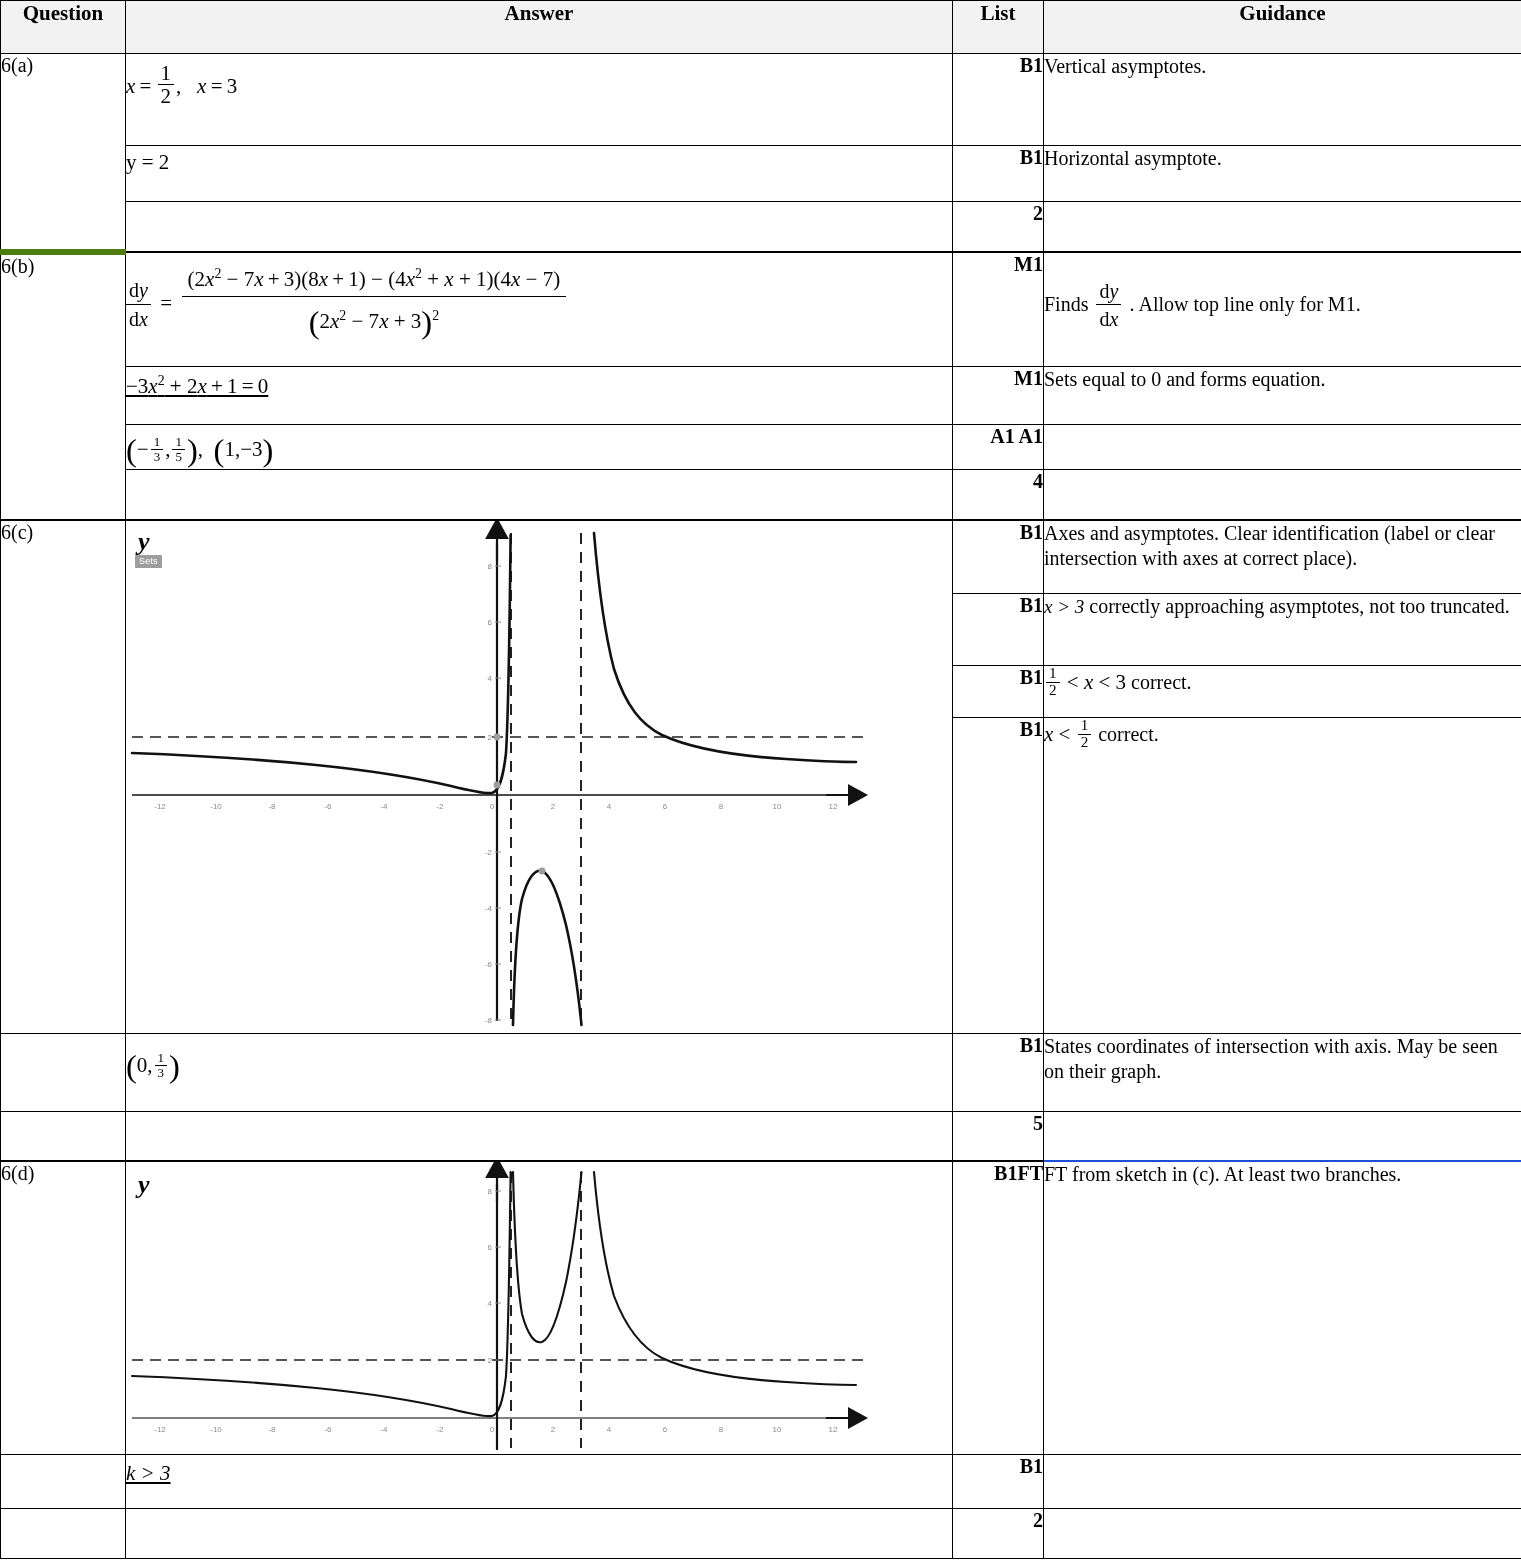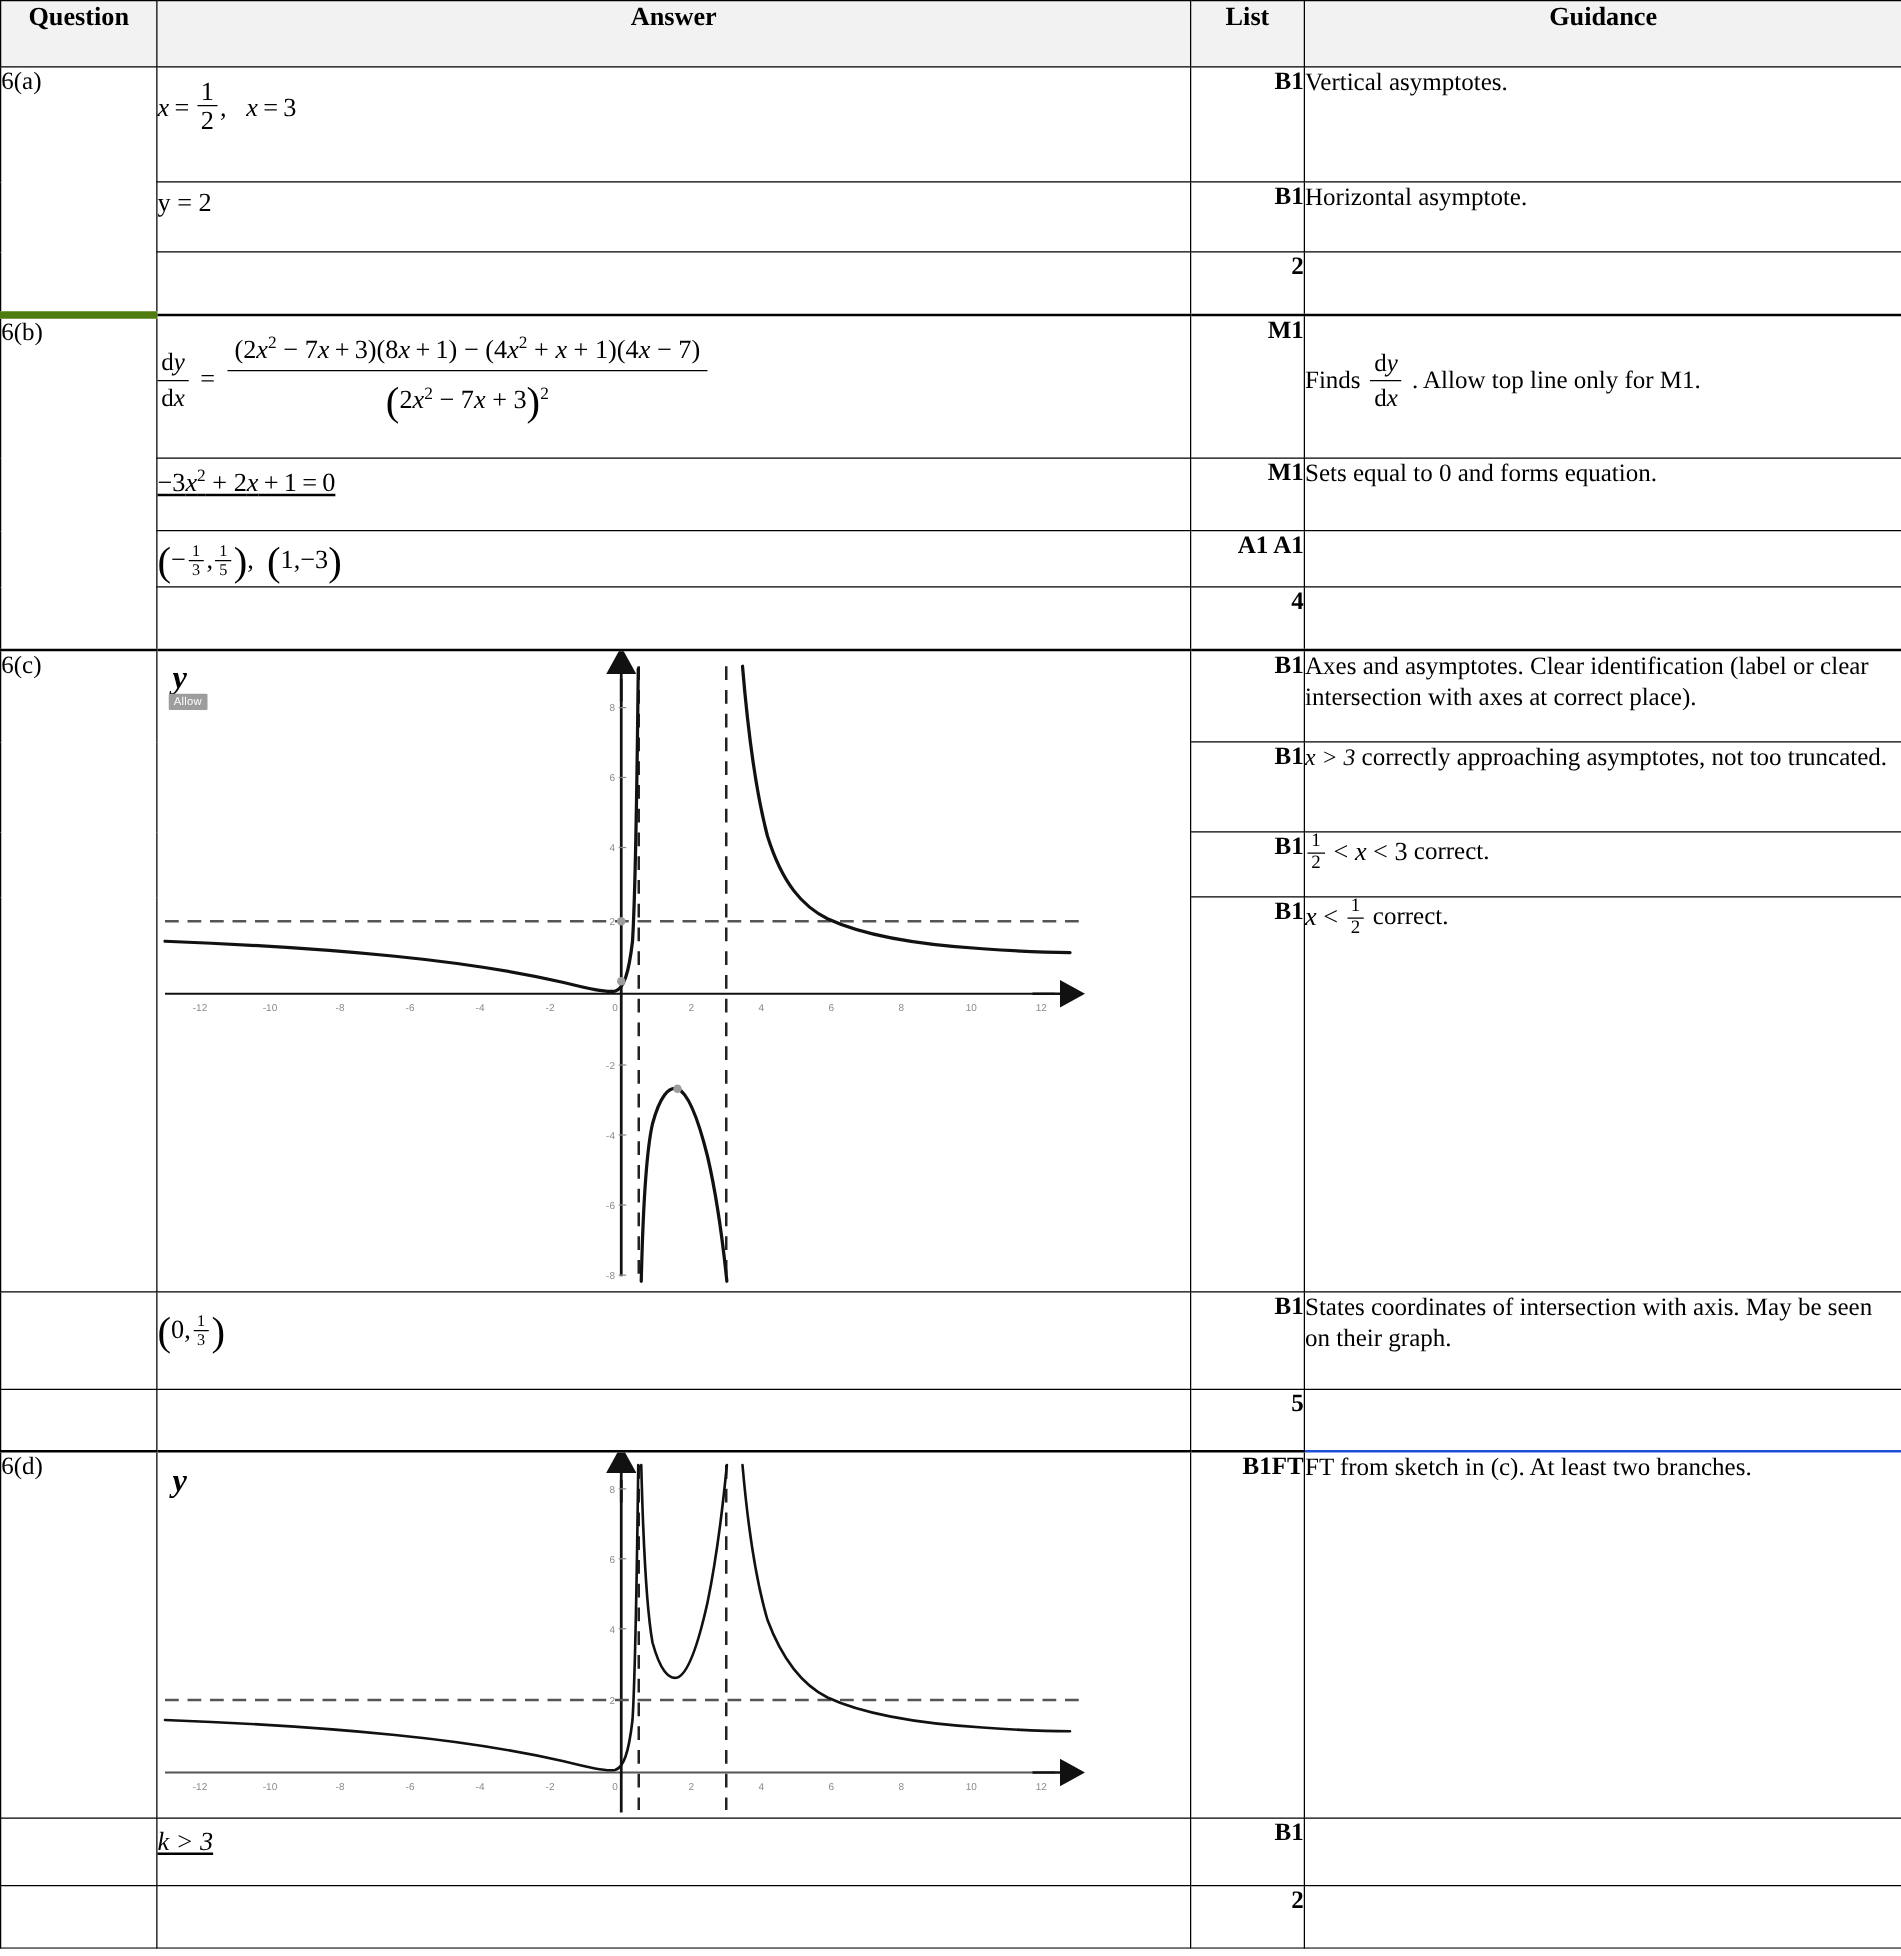--- a/index.html
+++ b/index.html
@@ -207,21 +207,21 @@
       <td class="acell"></td>
       <td class="mcell">4</td>
       <td class="gcell"></td>
     </tr>
 
     <tr>
       <td class="qcell" rowspan="4" style="border-top:2px solid #000;">6(c)</td>
       <td class="acell" rowspan="4" style="border-top:2px solid #000;padding:0;">
         <div class="graphwrap" style="width:826px;height:512px;">
           <div class="ylabel" style="left:12px;top:6px;">y</div>
-          <div class="listbadge" style="left:9px;top:34px;">Allow</div>
+          <div class="listbadge" style="left:9px;top:34px;">Sets</div>
           <svg width="826" height="512" viewBox="0 0 826 512">
             <defs>
               <marker id="arrC1" markerWidth="11" markerHeight="11" refX="2" refY="5.5" orient="auto">
                 <path d="M0,0 L10,5.5 L0,11 z" fill="#111"></path>
               </marker>
             </defs>
 
             <line x1="6" y1="274" x2="718" y2="274" stroke="#111" stroke-width="1.6"></line>
             <line x1="700" y1="274" x2="726" y2="274" stroke="#111" stroke-width="2" marker-end="url(#arrC1)"></line>
 

